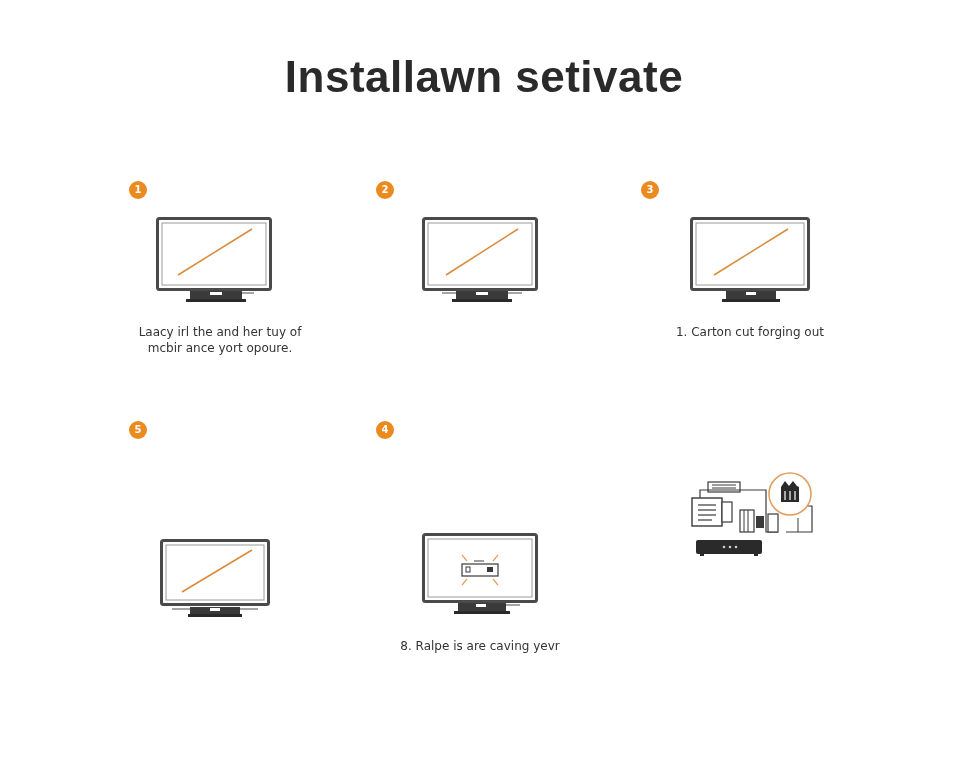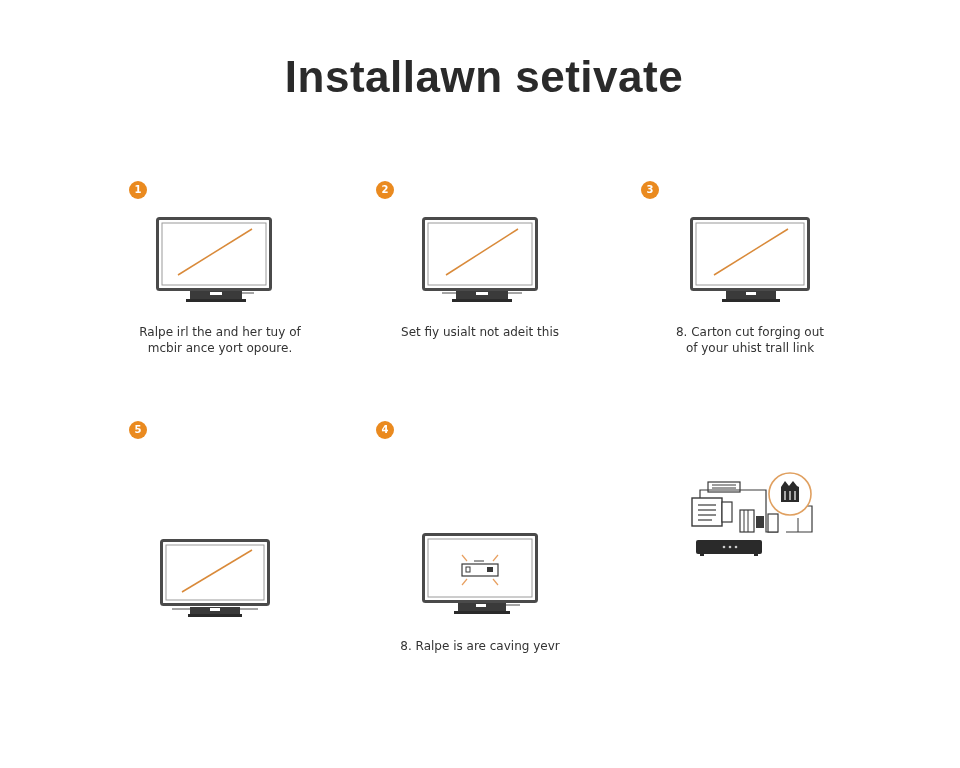--- a/index.html
+++ b/index.html
@@ -40,55 +40,53 @@
     <rect x="1.5" y="1.5" width="113" height="71" rx="2" fill="#fff" stroke="#4a4a4a" stroke-width="3"></rect>
     <rect x="6" y="6" width="104" height="62" fill="#fff" stroke="#9a9a9a" stroke-width="1"></rect>
     <line x1="22" y1="58" x2="96" y2="12" stroke="#d98a3a" stroke-width="1.5"></line>
     <rect x="34" y="74" width="52" height="8" fill="#3a3a3a"></rect>
     <rect x="54" y="75" width="12" height="3" fill="#fff"></rect>
     <rect x="30" y="82" width="60" height="3" fill="#2a2a2a"></rect>
     <line x1="86" y1="76" x2="98" y2="76" stroke="#4a4a4a" stroke-width="1"></line>
   </svg>
 </div>
 <div class="caption" style="left:120px; top:324px; width:200px;">
-  <div>Ralpe irl the and her tuy of</div>
+  <div>Laacy irl the and her tuy of</div>
   <div>mcbir ance yort opoure.</div>
 </div>
 
 <div class="badge" style="left:376px; top:181px;">2</div>
 <div class="monitor" style="left:422px; top:217px;">
   <svg width="118" height="86" viewBox="0 0 118 86">
     <rect x="1.5" y="1.5" width="113" height="71" rx="2" fill="#fff" stroke="#4a4a4a" stroke-width="3"></rect>
     <rect x="6" y="6" width="104" height="62" fill="#fff" stroke="#9a9a9a" stroke-width="1"></rect>
     <line x1="24" y1="58" x2="96" y2="12" stroke="#d98a3a" stroke-width="1.5"></line>
     <rect x="34" y="74" width="52" height="8" fill="#3a3a3a"></rect>
     <rect x="54" y="75" width="12" height="3" fill="#fff"></rect>
     <rect x="30" y="82" width="60" height="3" fill="#2a2a2a"></rect>
     <line x1="20" y1="76" x2="34" y2="76" stroke="#4a4a4a" stroke-width="1"></line>
     <line x1="86" y1="76" x2="100" y2="76" stroke="#4a4a4a" stroke-width="1"></line>
   </svg>
 </div>
 <div class="caption" style="left:380px; top:324px; width:200px;">
-  <div>Set fiy usialt not adeit this</div>
 </div>
 
 <div class="badge" style="left:641px; top:181px;">3</div>
 <div class="monitor" style="left:690px; top:217px;">
   <svg width="120" height="86" viewBox="0 0 120 86">
     <rect x="1.5" y="1.5" width="117" height="71" rx="2" fill="#fff" stroke="#4a4a4a" stroke-width="3"></rect>
     <rect x="6" y="6" width="108" height="62" fill="#fff" stroke="#9a9a9a" stroke-width="1"></rect>
     <line x1="24" y1="58" x2="98" y2="12" stroke="#d98a3a" stroke-width="1.5"></line>
     <rect x="36" y="74" width="50" height="8" fill="#3a3a3a"></rect>
     <rect x="56" y="75" width="10" height="3" fill="#fff"></rect>
     <rect x="32" y="82" width="58" height="3" fill="#2a2a2a"></rect>
   </svg>
 </div>
 <div class="caption" style="left:650px; top:324px; width:200px;">
-  <div>8. Carton cut forging out</div>
-  <div>of your uhist trall link</div>
+  <div>1. Carton cut forging out</div>
 </div>
 
 <div class="badge" style="left:129px; top:421px;">5</div>
 <div class="monitor" style="left:160px; top:539px;">
   <svg width="112" height="82" viewBox="0 0 112 82">
     <rect x="1.5" y="1.5" width="107" height="64" rx="2" fill="#fff" stroke="#4a4a4a" stroke-width="3"></rect>
     <rect x="6" y="6" width="98" height="55" fill="#fff" stroke="#9a9a9a" stroke-width="1"></rect>
     <line x1="22" y1="53" x2="92" y2="11" stroke="#d98a3a" stroke-width="1.5"></line>
     <rect x="30" y="68" width="50" height="7" fill="#3a3a3a"></rect>
     <rect x="50" y="69" width="10" height="3" fill="#fff"></rect>

